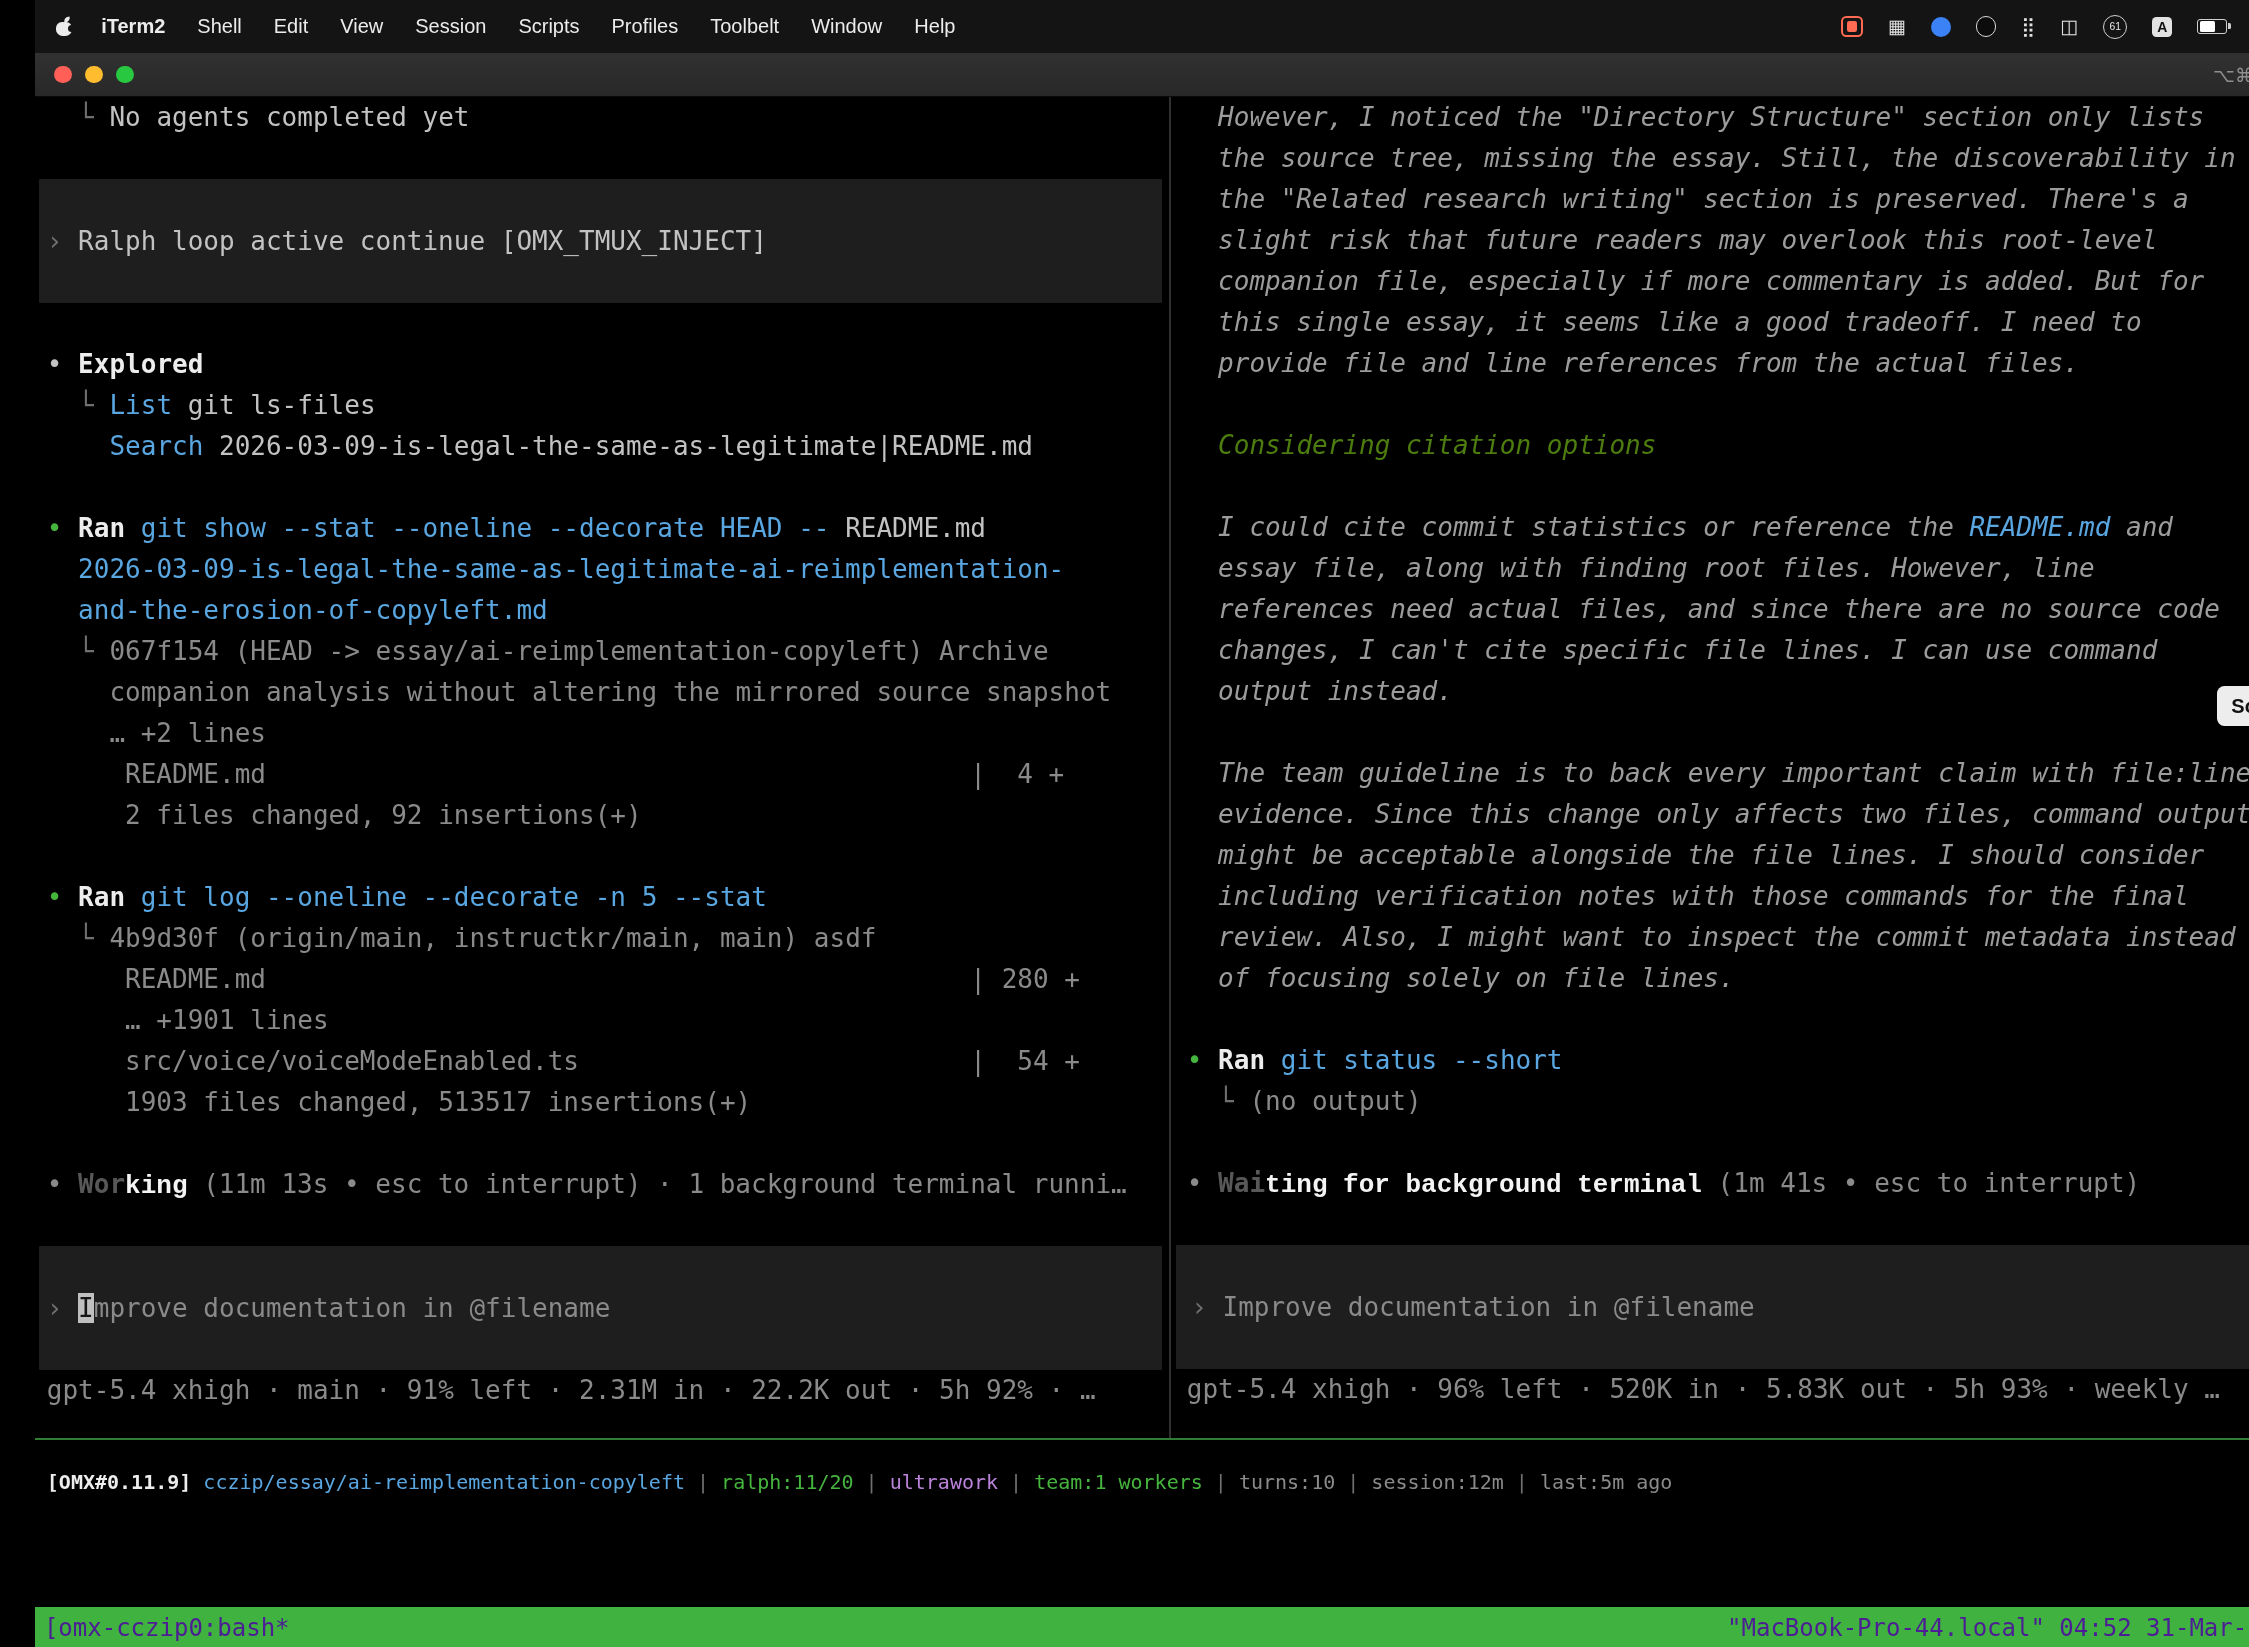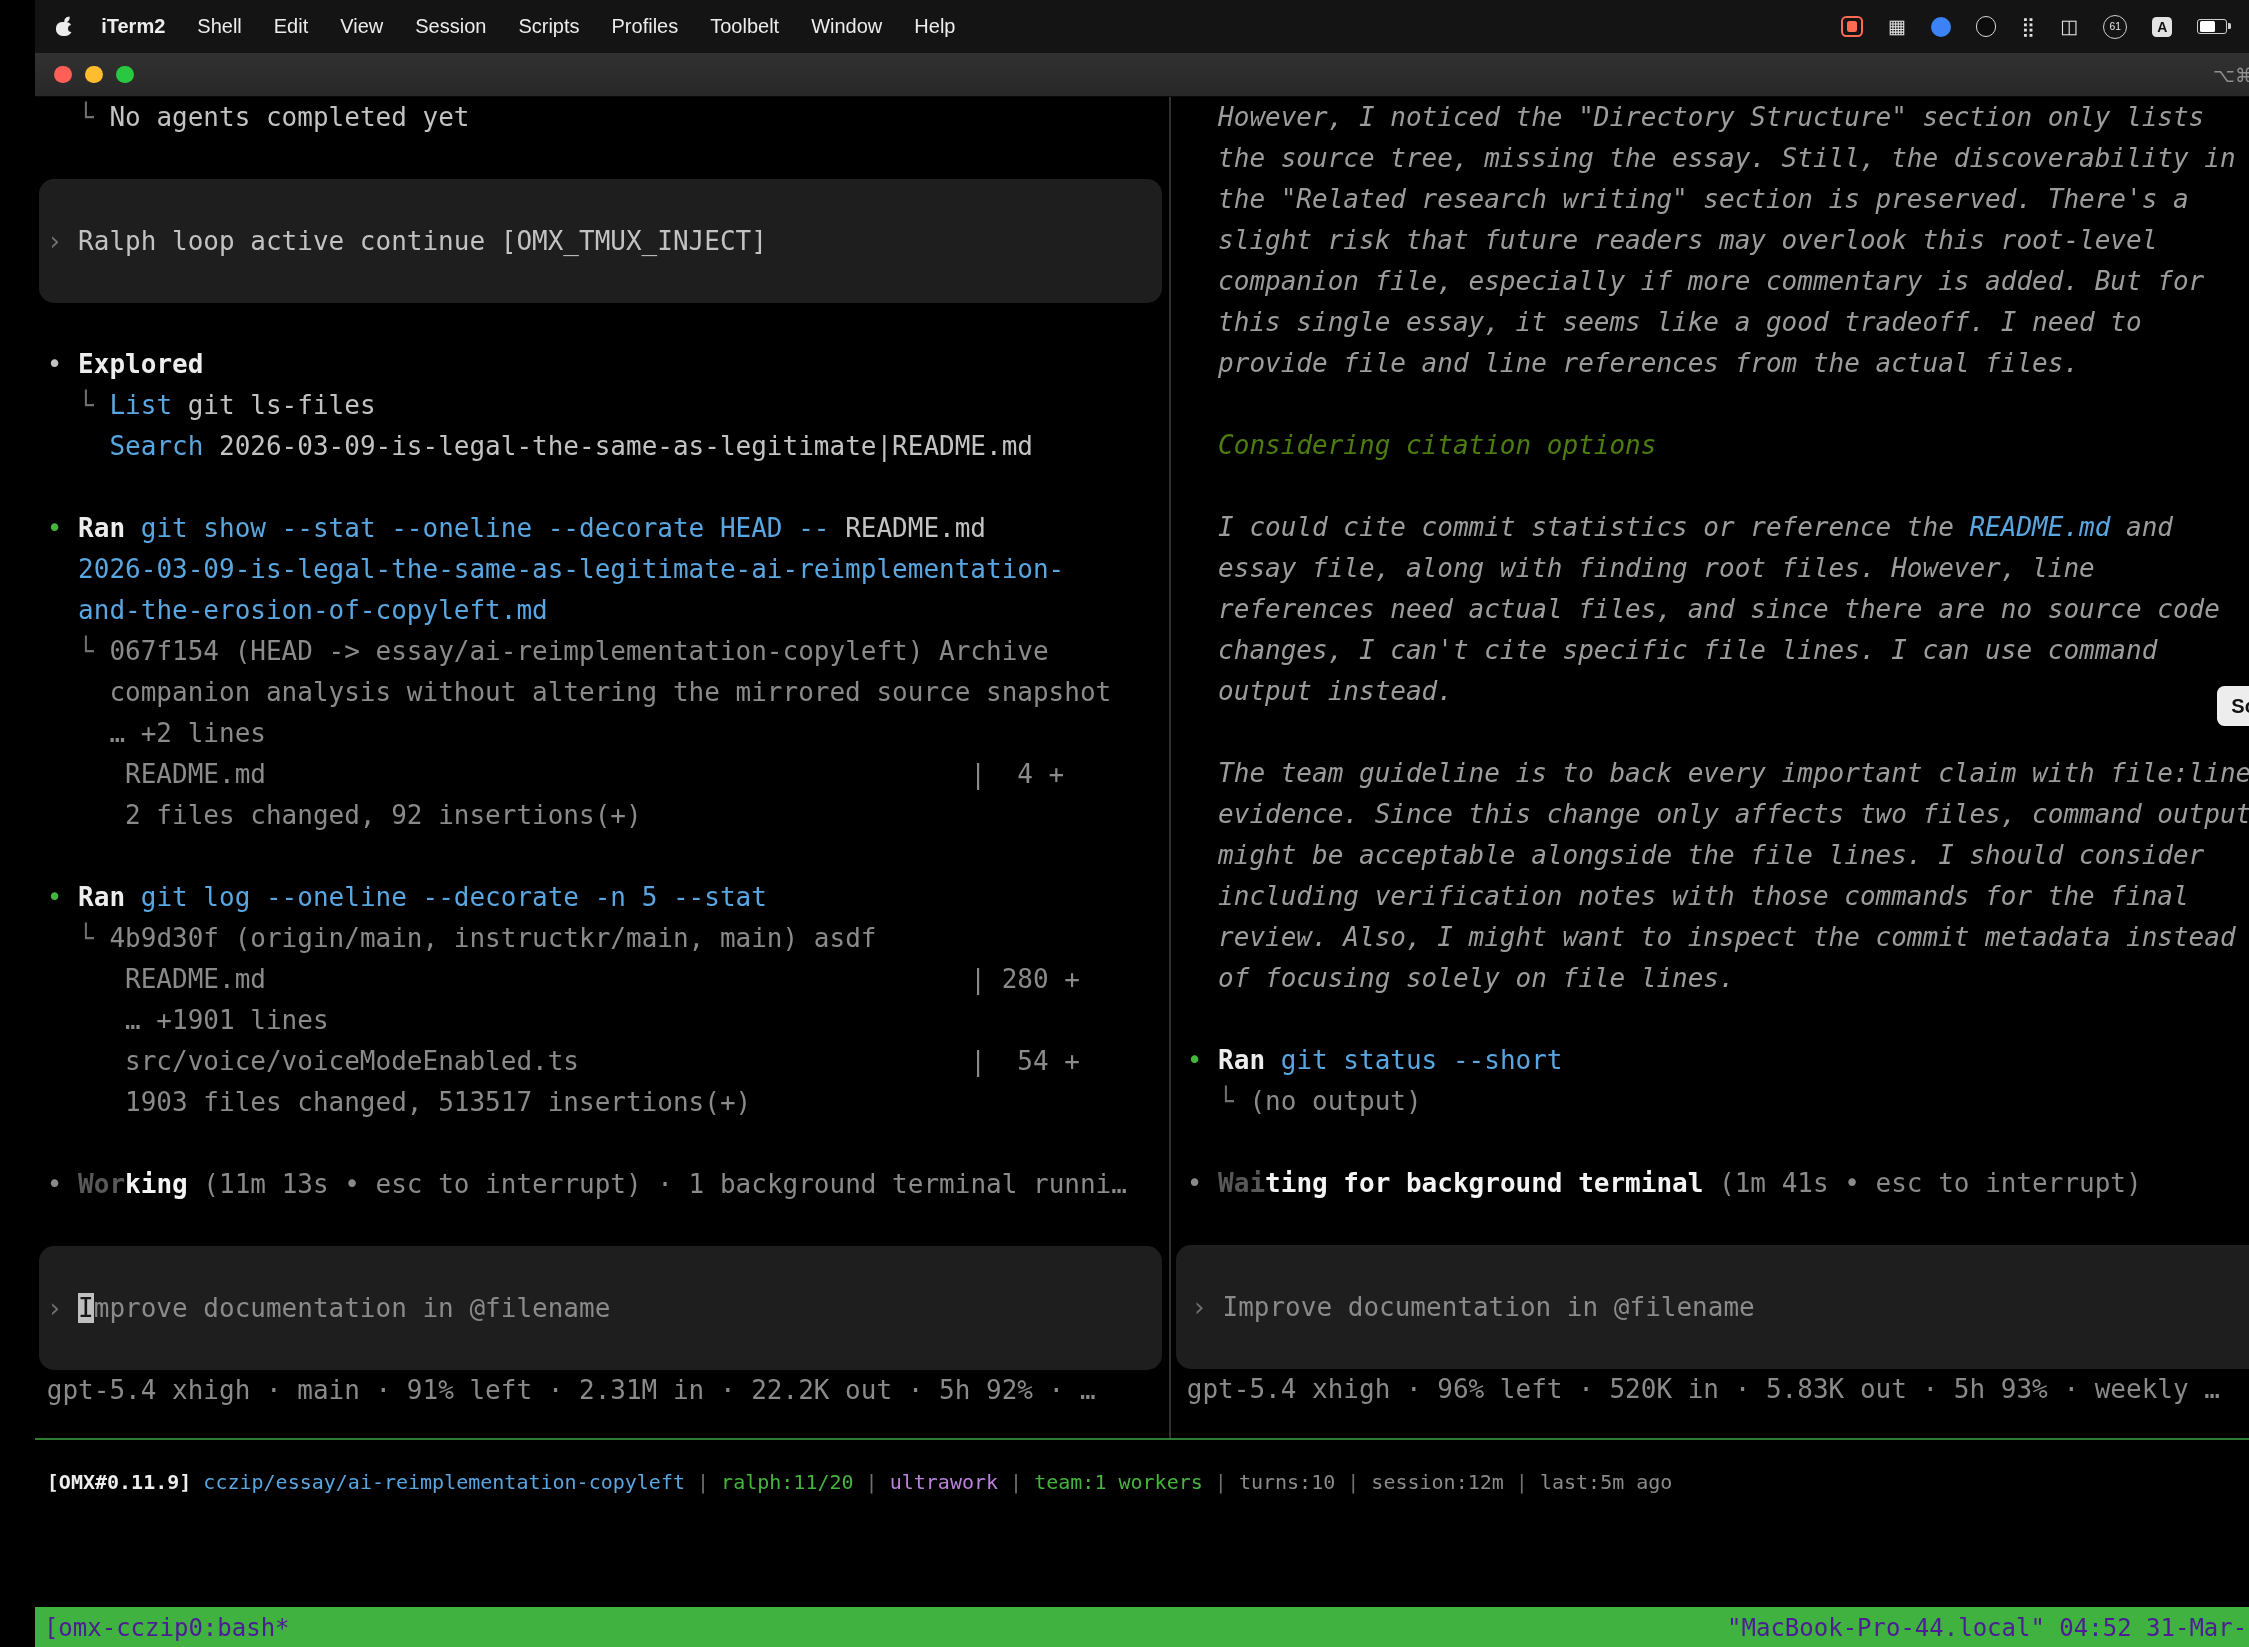--- a/index.html
+++ b/index.html
@@ -40,33 +40,33 @@
   .wtitle{position:absolute;left:0;right:0;text-align:center;color:#b8b8b8;font-size:20px;}
   .wshort{position:absolute;right:19px;color:#8f8f8f;font-size:19px;font-family:"DejaVu Sans",sans-serif;}
   
   .term{position:absolute;left:0;top:97px;width:2250px;height:1323px;background:#000;}
   .pane{position:absolute;top:0;height:1323px;font-size:26px;}
   .pane.left{left:0;width:1134px;}
   .pane.right{left:1137px;width:1113px;}
   .vsep{position:absolute;left:1134px;top:0;width:2.2px;height:1341px;background:#303030;}
   .row{height:41px;line-height:41px;white-space:pre;overflow:hidden;padding-left:11.8px;}
   .pane.right .row{padding-left:14.8px;}
-  .row.strip{height:124px;line-height:124px;background:#1e1e1e;margin:0 7.4px 0 4.4px;padding-left:7.4px;border-radius:15px;}
+  .row.strip{height:124px;line-height:124px;background:#1e1e1e;margin:0 7.4px 0 4.4px;padding-left:7.4px;border-radius:1px;}
   .s-fg{color:#c2c2c2;}
   .s-dim{color:#8a8a8a;}
   .s-dk{color:#707070;}
   .s-wht{color:#ededed;font-weight:bold;}
   .s-blue{color:#59a6e0;}
   .s-grn{color:#46b53e;}
   .s-mag{color:#bb83db;}
   .s-it{color:#9c9c9c;font-style:italic;}
   .s-ith{color:#4d7c0f;font-style:italic;font-weight:normal;}
   .s-itblue{color:#59a6e0;font-style:italic;}
   .s-sd{color:#585858;font-weight:bold;}
-  .s-sb{color:#f4f4f4;font-weight:bold;}
+  .s-sb{color:#f4f4f4;font-weight:bold;font-family:Liberation Mono, monospace;}
   .s-cur{background:#bfbfbf;color:#151515;}
   
   .hsep{position:absolute;left:0;top:1438px;width:2250px;height:2.2px;background:#2f7d33;}
   .omxline{position:absolute;left:0;top:1462px;width:2250px;height:41px;font-size:20px;}
   .omxline .row{padding-left:11.8px;}
   .chip{position:absolute;right:0;top:686px;height:40px;background:#ededed;color:#111;
         border-radius:7.4px 0 0 7.4px;display:flex;align-items:center;padding:0 10.3px 0 14.8px;
         font-family:"Liberation Sans",sans-serif;font-size:20px;font-weight:bold;}
   .tmuxbar{position:absolute;left:0;bottom:0;width:2250px;height:41px;background:#3fb23f;color:#4c1d95;
            display:flex;align-items:center;justify-content:space-between;font-size:24px;

